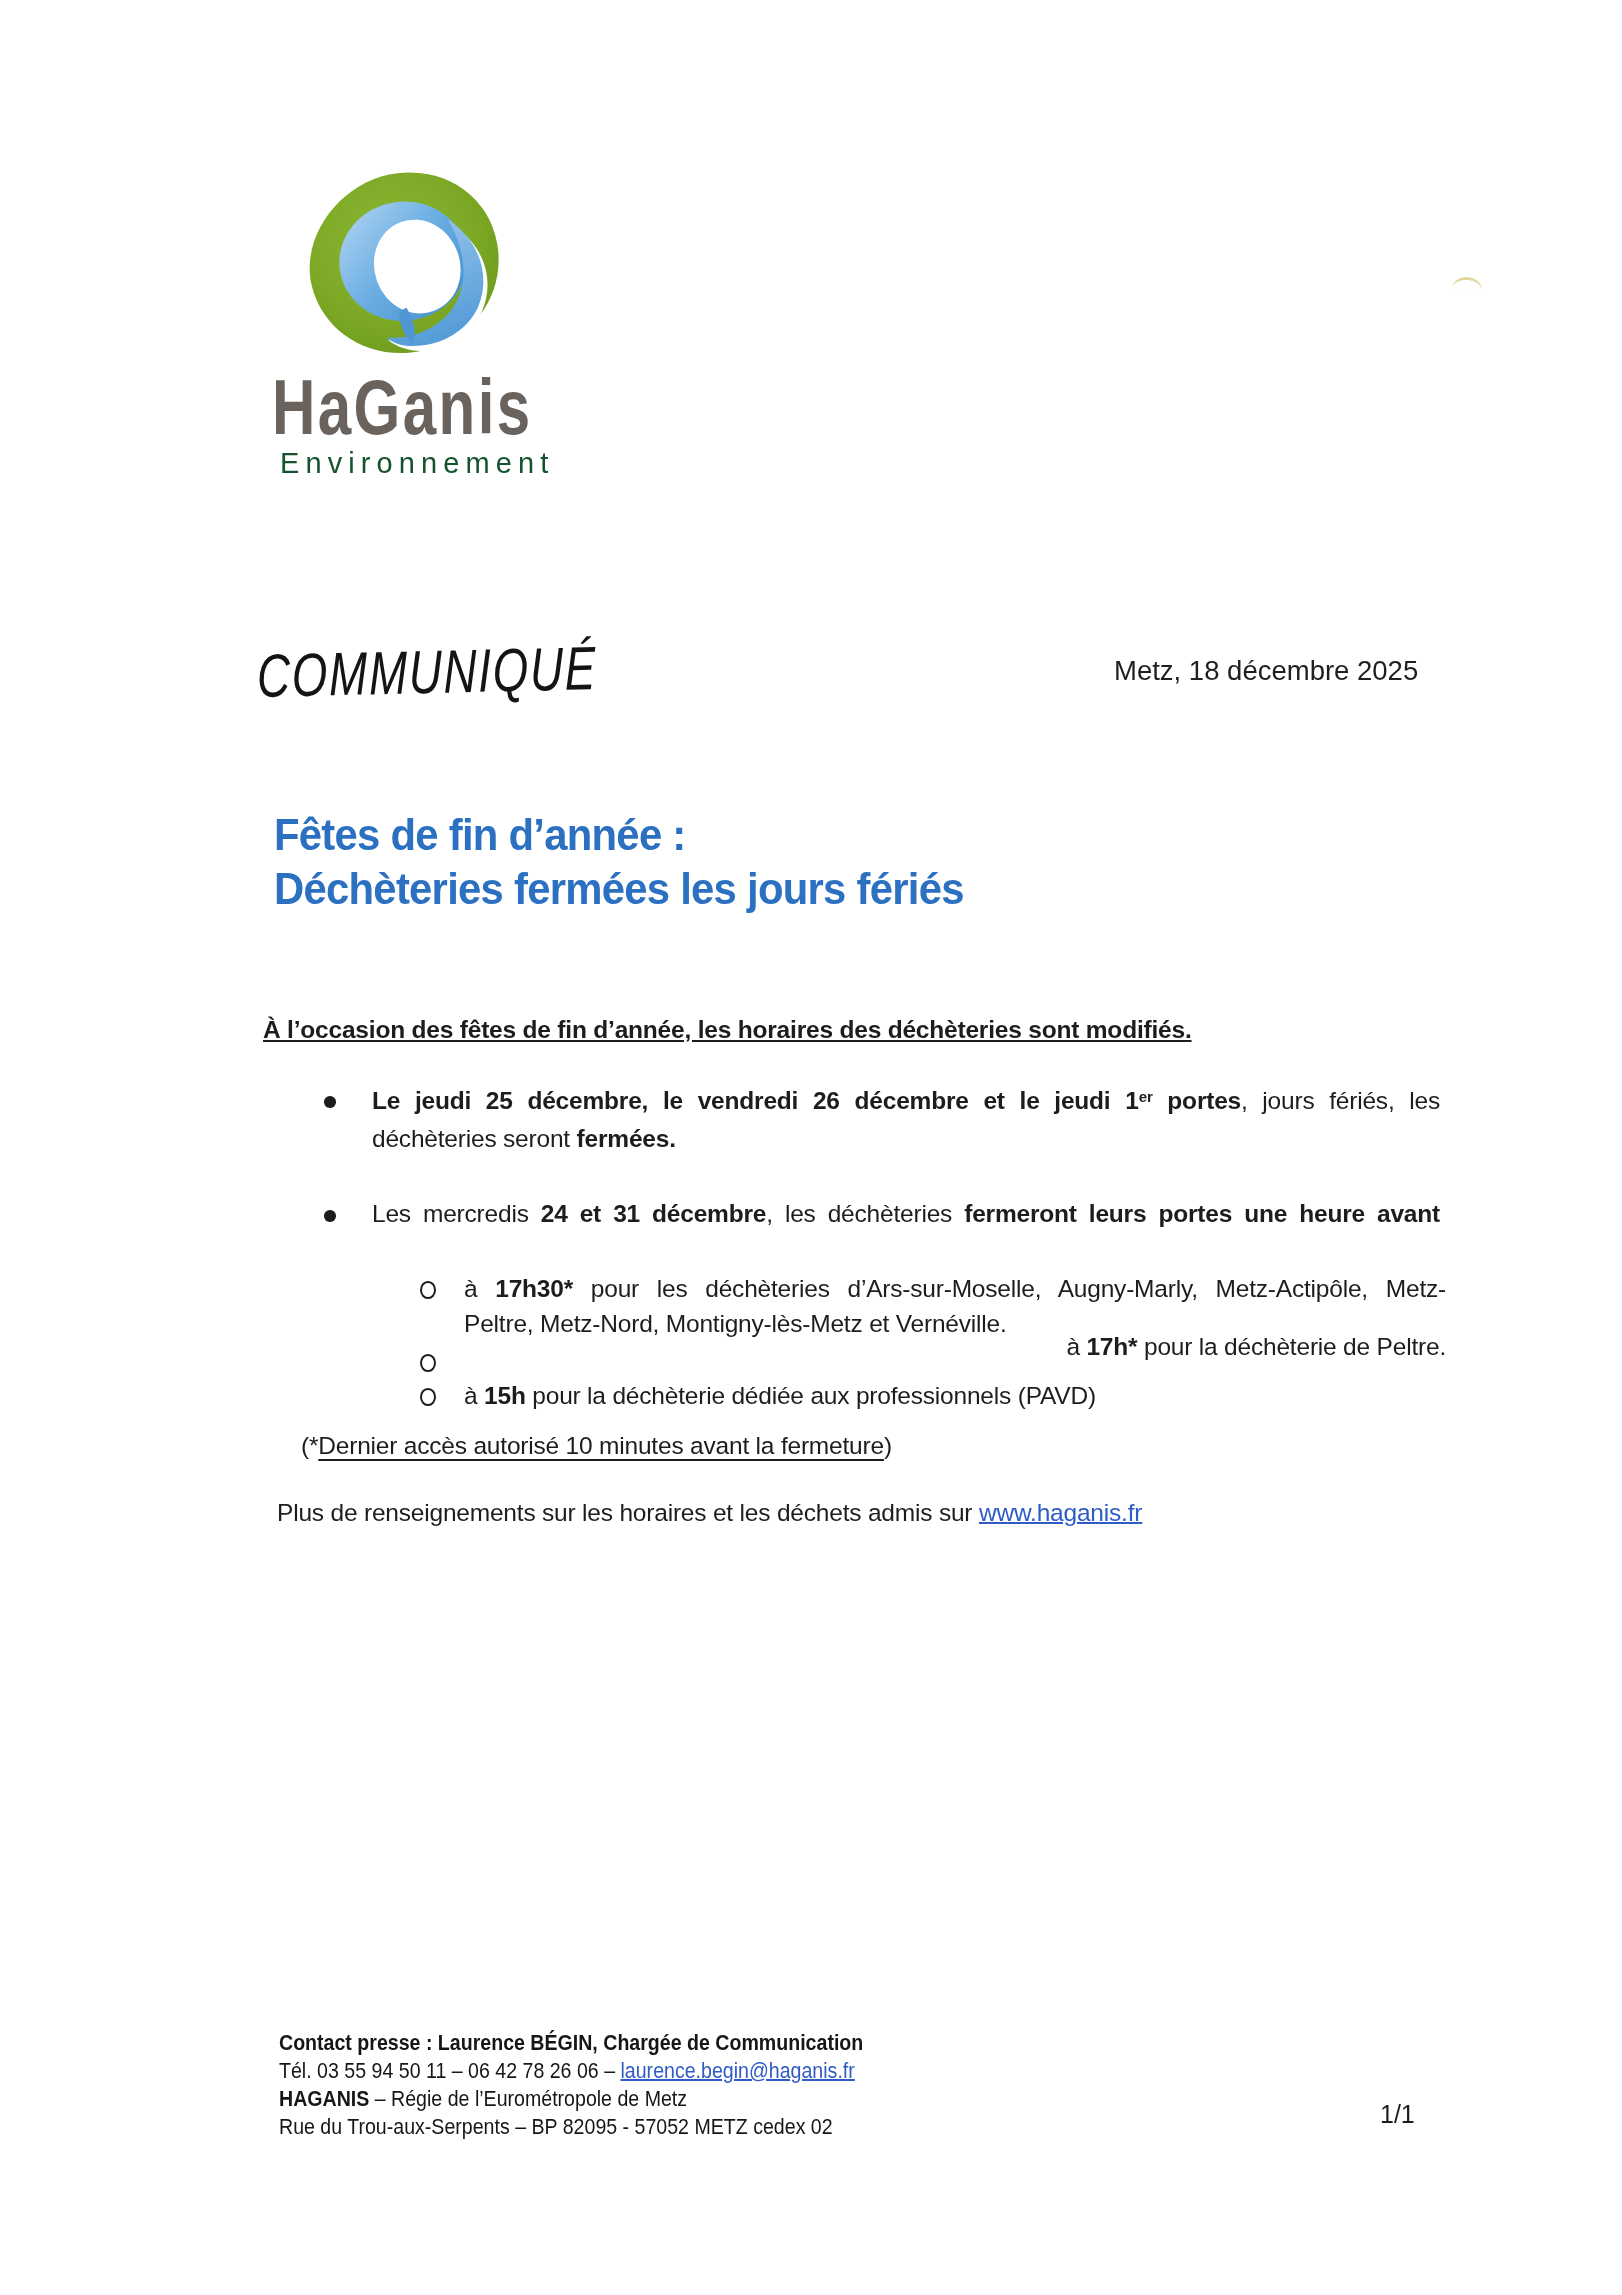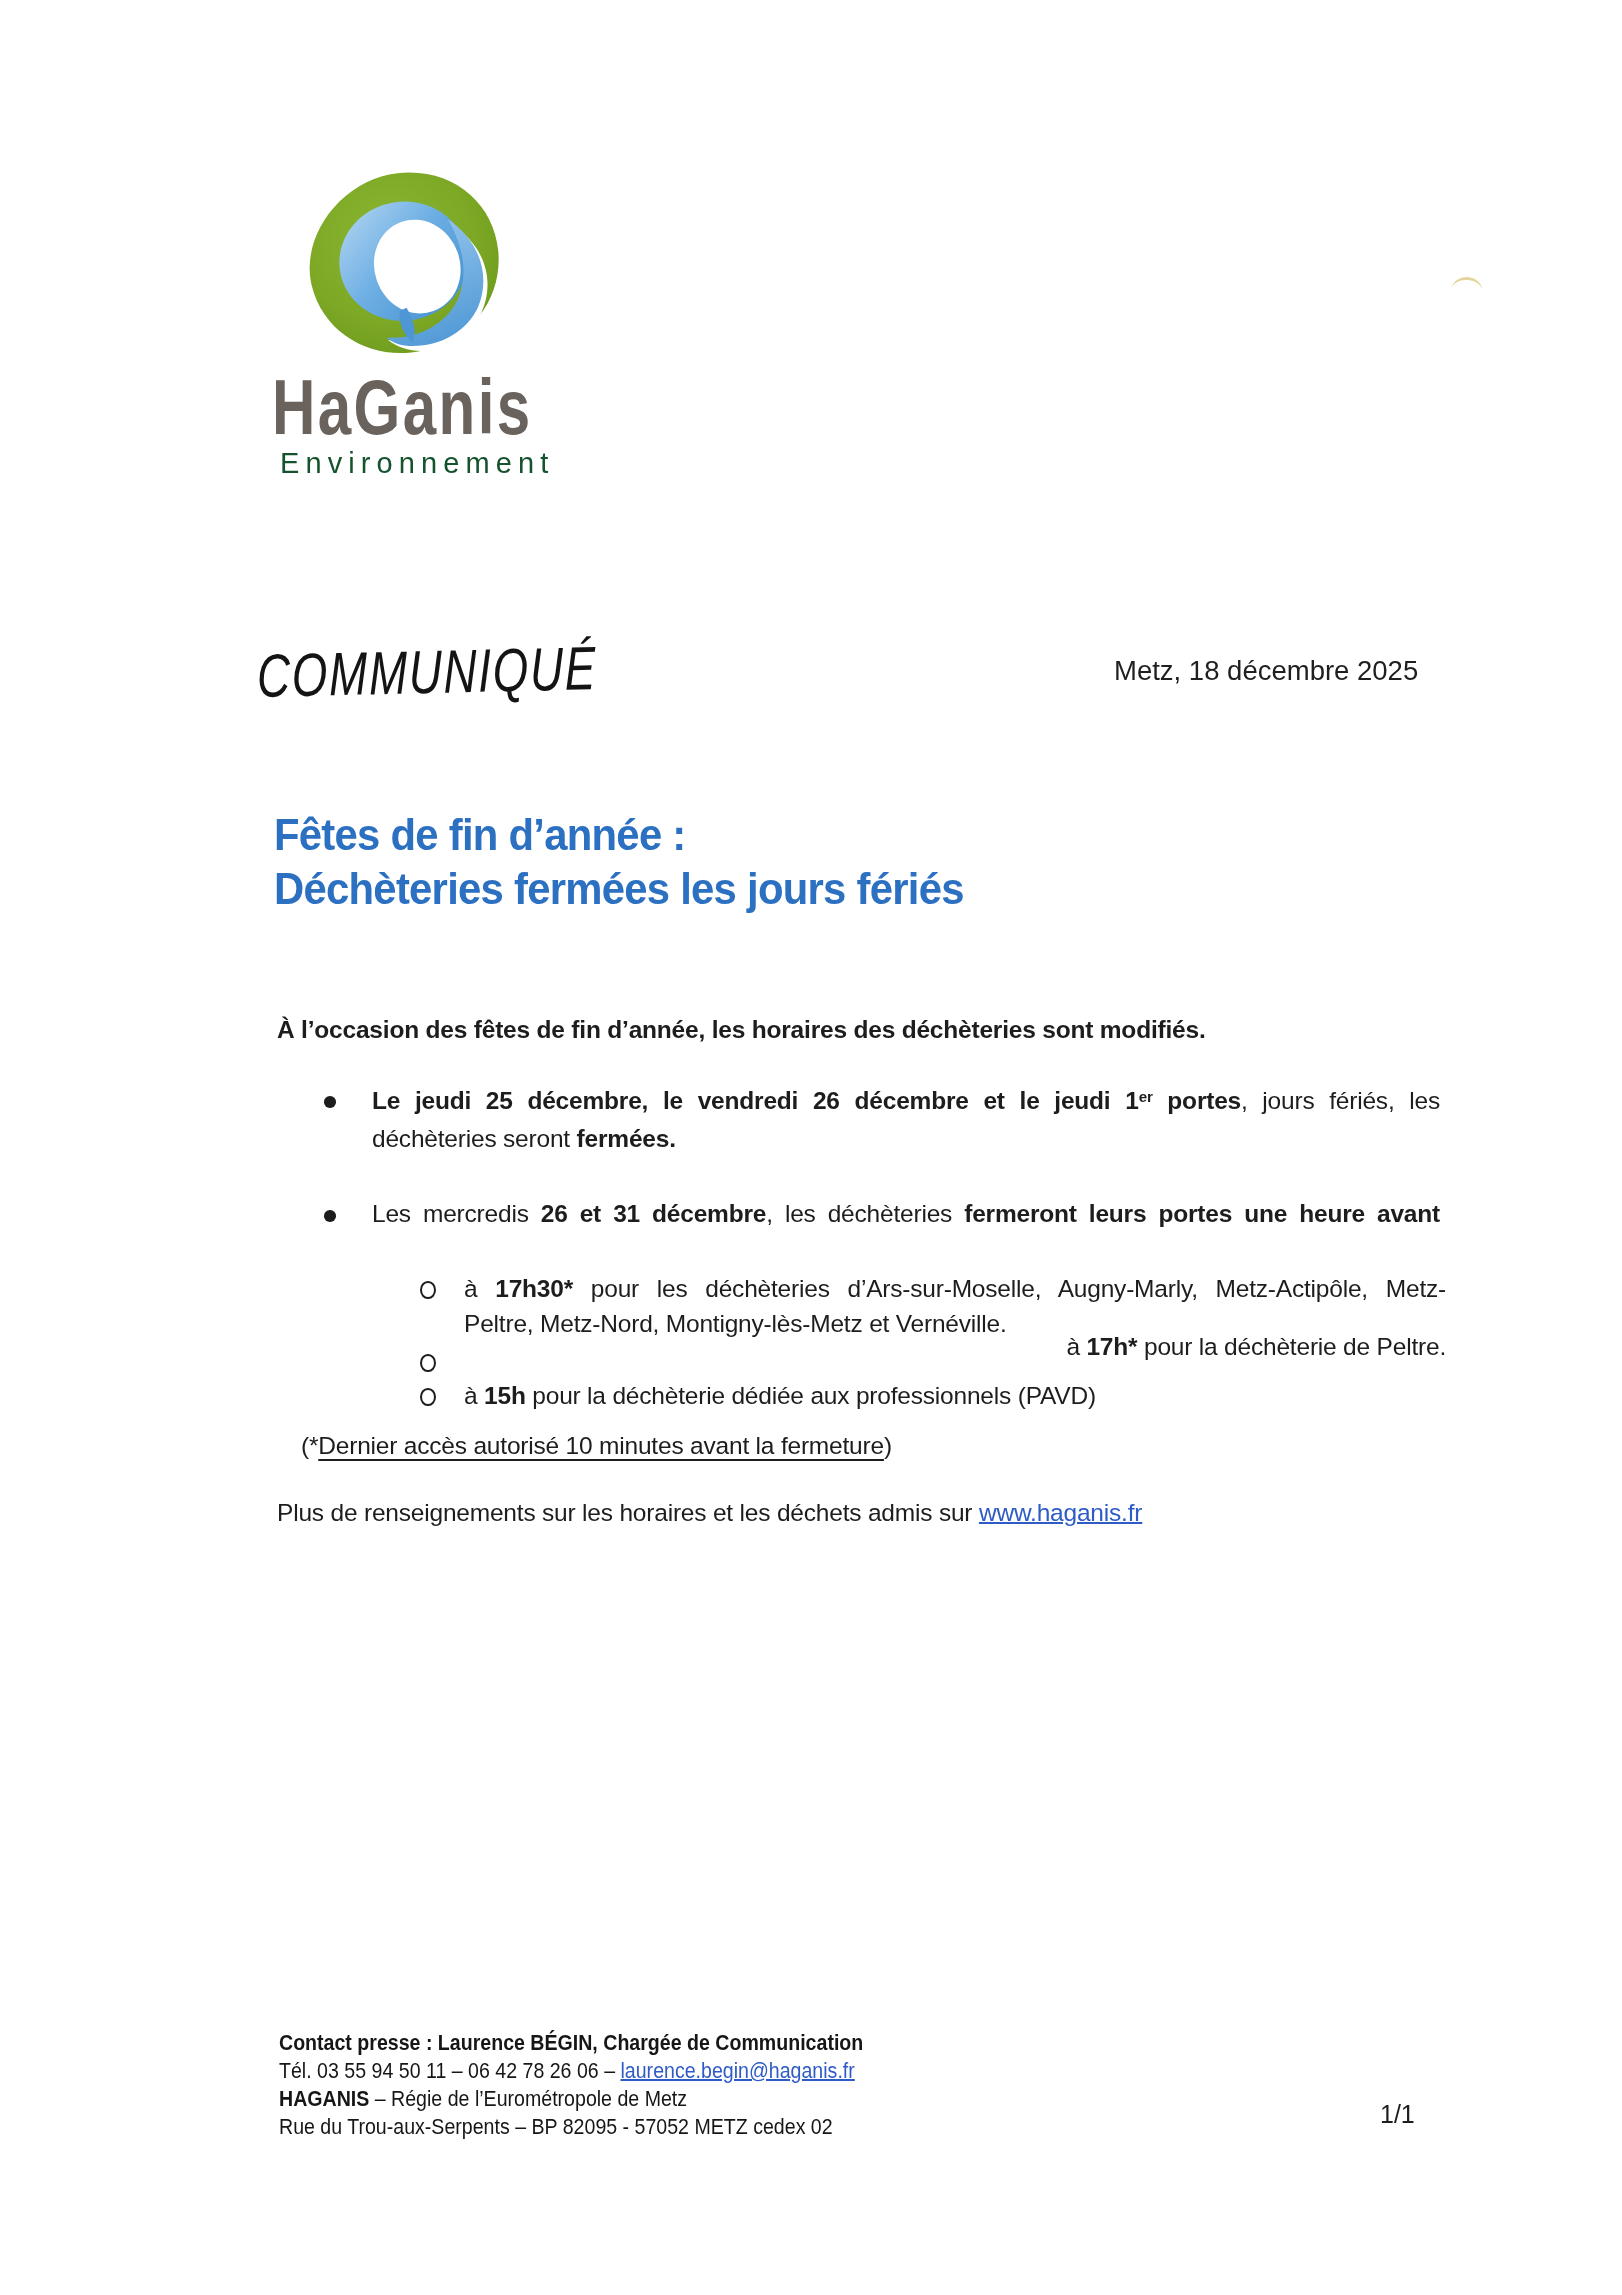--- a/index.html
+++ b/index.html
@@ -89,33 +89,33 @@
   <div class="tagline">Environnement</div>
 
   <div class="doc-type">COMMUNIQUÉ</div>
   <div class="dateline">Metz, 18 décembre 2025</div>
 
   <div class="headline">
     <div>Fêtes de fin d’année :</div>
     <div>Déchèteries fermées les jours fériés</div>
   </div>
 
-  <div class="par" style="left:277px;top:1012px;width:1171px;white-space:nowrap;">
+  <div class="par" style="left:263px;top:1012px;width:1171px;white-space:nowrap;text-decoration:underline;">
       <div class="line"><span class="b">À l’occasion des fêtes de fin d’année, les horaires des déchèteries sont modifiés.</span></div>
     </div>
 
   <span class="bullet-dot" style="left:324px;top:1096px;"></span>
   <div class="par" style="left:372px;top:1083px;width:1068px;">
       <div class="line just"><span class="b">Le jeudi 25 décembre, le vendredi 26 décembre et le jeudi 1</span><span class="b sup">er</span><span class="b"> portes</span><span>, jours fériés, les</span></div>
       <div class="line"><span>déchèteries seront </span><span class="b">fermées.</span></div>
     </div>
 
   <span class="bullet-dot" style="left:324px;top:1210px;"></span>
   <div class="par" style="left:372px;top:1196px;width:1068px;">
-      <div class="line just"><span>Les mercredis </span><span class="b">26 et 31 décembre</span><span>, les déchèteries </span><span class="b">fermeront leurs portes une heure avant</span></div>
+      <div class="line just"><span>Les mercredis </span><span class="b">24 et 31 décembre</span><span>, les déchèteries </span><span class="b">fermeront leurs portes une heure avant</span></div>
     </div>
 
   <span class="bullet-circle" style="left:420px;top:1281px;"></span>
   <div class="par" style="left:464px;top:1271px;width:982px;">
       <div class="line just"><span>à </span><span class="b">17h30*</span><span> pour les déchèteries d’Ars-sur-Moselle, Augny-Marly, Metz-Actipôle, Metz-</span></div>
       <div class="line"><span>Peltre, Metz-Nord, Montigny-lès-Metz et Vernéville.</span></div>
     </div>
 
   <span class="bullet-circle" style="left:420px;top:1354px;"></span>
   <div class="par" style="left:464px;top:1329px;width:982px;text-align:right;">

